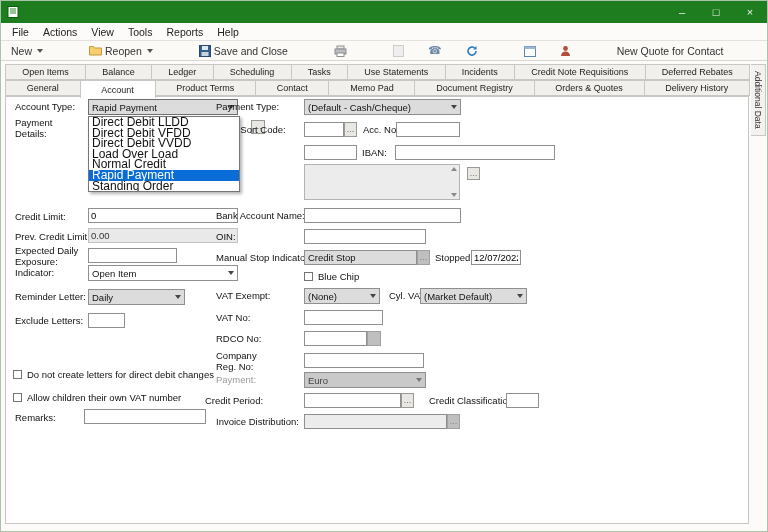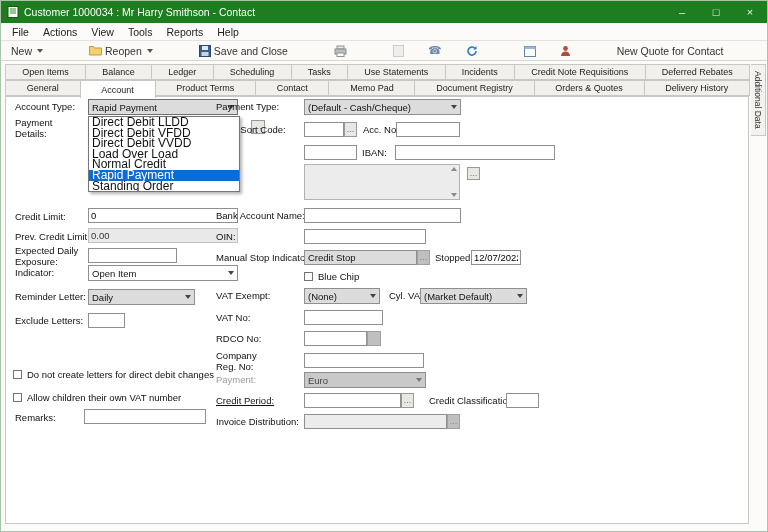--- a/index.html
+++ b/index.html
@@ -65,21 +65,20 @@
 
 <div id="window">
 
   <div class="titlebar">
     <span class="ticon">
       <svg width="12" height="12" viewBox="0 0 12 12">
           <rect x="1" y="0.5" width="10" height="11" fill="#ffffff" stroke="#0d5c0d"></rect>
           <path d="M3 3h6M3 5h6M3 7h6" stroke="#2e8b2e" stroke-width="1"></path>
         </svg>
     </span>
-    <span class="ttext">Customer 1000034 : Mr Harry Smithson - Contact</span>
     <span class="wbtns">
       <span class="wbtn">–</span>
       <span class="wbtn">□</span>
       <span class="wbtn">×</span>
     </span>
   </div>
 
   <div class="menubar">
       <div class="menu-item">File</div>
       <div class="menu-item">Actions</div>
@@ -220,21 +219,21 @@
 Exposure:</div>
     <input class="in" style="left: 87px; top: 247px; width: 89px;" readonly="" value="">
 
     <div class="lbl" style="left:14px;top:267px;">Indicator:</div>
     <div class="combo white" style="left:87px;top:264px;width:150px;">
       <span>Open Item</span>
       <span class="chev"></span>
     </div>
 
     <div class="lbl" style="left:14px;top:291px;">Reminder Letter:</div>
-    <div class="combo gray" style="left:87px;top:288px;width:107px;">
+    <div class="combo gray" style="left:87px;top:288px;width:97px;">
       <span>Daily</span>
       <span class="chev"></span>
     </div>
 
     <div class="lbl" style="left:14px;top:315px;">Exclude Letters:</div>
     <input class="in" style="left: 87px; top: 312px; width: 37px;" readonly="" value="">
 
     <span class="cb" style="left:12px;top:369px;"></span>
     <div class="lbl" style="left:26px;top:369px;">Do not create letters for direct debit changes</div>
 
@@ -307,21 +306,21 @@
     <div class="lbl" style="left:215px;top:350px;">Company
 Reg. No:</div>
     <input class="in" style="left: 303px; top: 352px; width: 120px;" readonly="" value="">
 
     <div class="lbl gray" style="left:215px;top:374px;">Payment:</div>
     <div class="combo mid" style="left:303px;top:371px;width:122px;">
       <span>Euro</span>
       <span class="chev" style="border-top-color:#777;"></span>
     </div>
 
-    <div class="lbl" style="left:215px;top:395px;text-decoration:underline;">Credit Period:</div>
+    <div class="lbl" style="left:204px;top:395px;">Credit Period:</div>
     <input class="in" style="left: 303px; top: 392px; width: 97px;" readonly="" value="">
     <div class="btn" style="left:400px;top:392px;width:13px;height:15px;line-height:13px;">…</div>
     <div class="lbl" style="left:428px;top:395px;">Credit Classification:</div>
     <input class="in" style="left: 505px; top: 392px; width: 33px;" readonly="" value="">
 
     <div class="lbl" style="left:215px;top:416px;">Invoice Distribution:</div>
     <div class="combo lite" style="left:303px;top:413px;width:143px;height:15px;">
       <span></span>
     </div>
     <div class="btn gray" style="left:446px;top:413px;width:13px;height:15px;line-height:13px;">…</div>

